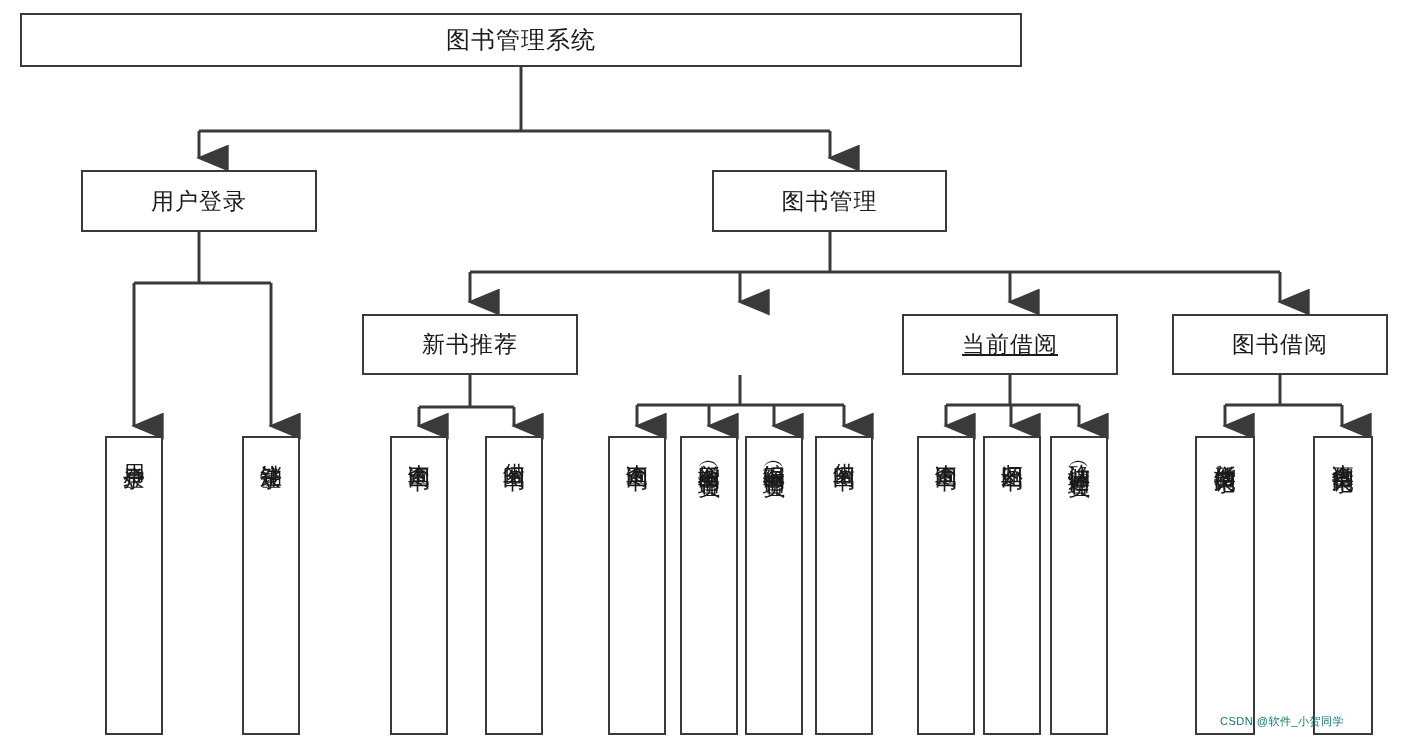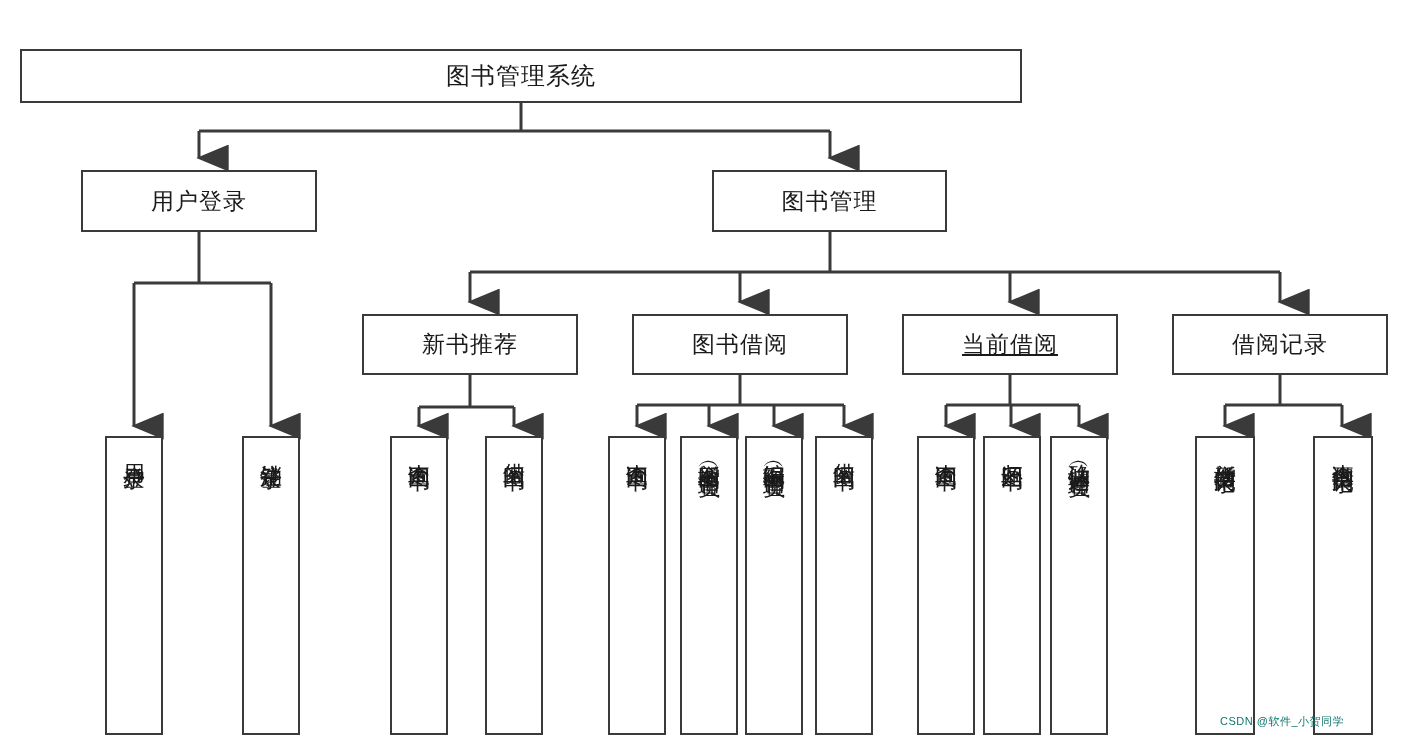--- a/index.html
+++ b/index.html
@@ -46,21 +46,20 @@
   }
   .node.vert .label {
     writing-mode: vertical-rl;
     text-orientation: upright;
     line-height: 1.08;
     letter-spacing: 2px;
     white-space: pre-line;
   }
   .node.root {
     font-size: 24px;
-    margin-top: 36px;
   }
   .watermark {
     position: absolute;
     left: 1220px;
     top: 714px;
     font-size: 11px;
     color: #0f766e;
     white-space: nowrap;
     letter-spacing: 0.5px;
   }
@@ -127,28 +126,25 @@
   <div class="node horiz" style="left:81px; top:170px; width:236px; height:62px;">
     <span class="label">用户登录</span>
   </div>
   <div class="node horiz" style="left:712px; top:170px; width:235px; height:62px;font-family:Liberation Mono, monospace;">
     <span class="label">图书管理</span>
   </div>
 
   <div class="node horiz" style="left:362px; top:314px; width:216px; height:61px;">
     <span class="label">新书推荐</span>
   </div>
-  <div class="node horiz" style="left:632px; top:314px; width:216px; height:61px;">
-    <span class="label">图书借阅</span>
-  </div>
   <div class="node horiz" style="left:902px; top:314px; width:216px; height:61px;text-decoration:underline;">
     <span class="label">当前借阅</span>
   </div>
   <div class="node horiz" style="left:1172px; top:314px; width:216px; height:61px;">
-    <span class="label">借阅记录</span>
+    <span class="label">图书借阅</span>
   </div>
 
   <div class="node vert" style="left:105px; top:436px; width:58px; height:299px;">
     <span class="label">用户登录</span>
   </div>
   <div class="node vert" style="left:242px; top:436px; width:58px; height:299px;">
     <span class="label">注销登录</span>
   </div>
 
   <div class="node vert" style="left:390px; top:436px; width:58px; height:299px;">

